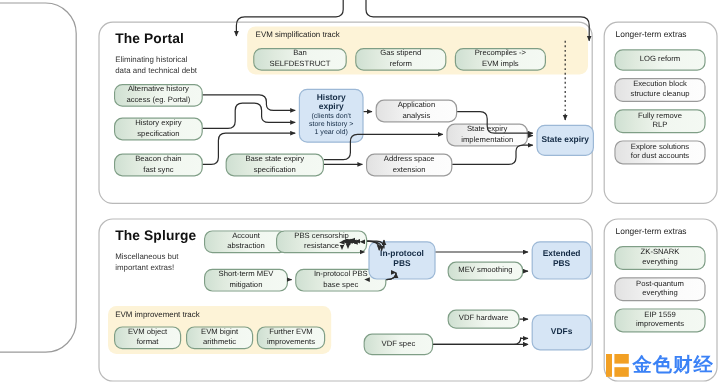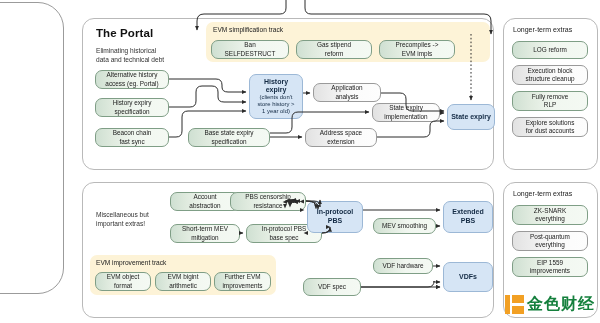--- a/index.html
+++ b/index.html
@@ -32,21 +32,21 @@
               border:1px solid #9b9b9b;border-radius:26px;background:#fff;}
 
   
   #watermark{position:absolute;left:505px;top:287px;width:95px;height:34px;
              display:flex;align-items:center;gap:3px;}
   .wm-mark{width:19px;height:19px;position:relative;flex:none;}
   .wm-mark i{position:absolute;display:block;background:#f2a024;}
   .wm-mark i.a{left:0;top:0;width:5px;height:19px;}
   .wm-mark i.b{left:7px;top:0;width:12px;height:8px;background:#f2a024;}
   .wm-mark i.c{left:7px;top:11px;width:12px;height:8px;background:#f2a024;}
-  .wm-text{font-size:16px;font-weight:700;color:#15803d;letter-spacing:1px;
+  .wm-text{font-size:16px;font-weight:700;color:#3b82f6;letter-spacing:1px;
            font-family:"DejaVu Sans",sans-serif;}
 </style>
 </head>
 <body>
 
 <div id="root">
 
   <div id="left-empty"></div>
 
   <div class="panel" style="left:82px;top:18px;width:410px;height:150px;"></div>
@@ -95,20 +95,21 @@
   <div class="node green" style="left:512px;top:41px;width:76px;height:18px;white-space:pre-line;">LOG reform</div>
   <div class="node grey" style="left:512px;top:65px;width:76px;height:20px;white-space:pre-line;">Execution block
 structure cleanup</div>
   <div class="node green" style="left:512px;top:91px;width:76px;height:20px;white-space:pre-line;">Fully remove
 RLP</div>
   <div class="node grey" style="left:512px;top:117px;width:76px;height:20px;white-space:pre-line;">Explore solutions
 for dust accounts</div>
 
   <div class="panel" style="left:82px;top:182px;width:410px;height:134px;"></div>
 
+  <div class="panel-title" style="left:96px;top:191px;">The Splurge</div>
   <div class="panel-sub" style="left:96px;top:210px;width:95px;white-space:pre-line;">Miscellaneous but
 important extras!</div>
 
   <div class="node green" style="left:170px;top:192px;width:70px;height:19px;white-space:pre-line;">Account
 abstraction</div>
   <div class="node green" style="left:230px;top:192px;width:76px;height:19px;white-space:pre-line;">PBS censorship
 resistance</div>
   <div class="node green" style="left:170px;top:224px;width:70px;height:19px;white-space:pre-line;">Short-term MEV
 mitigation</div>
   <div class="node green" style="left:246px;top:224px;width:76px;height:19px;white-space:pre-line;">In-protocol PBS

